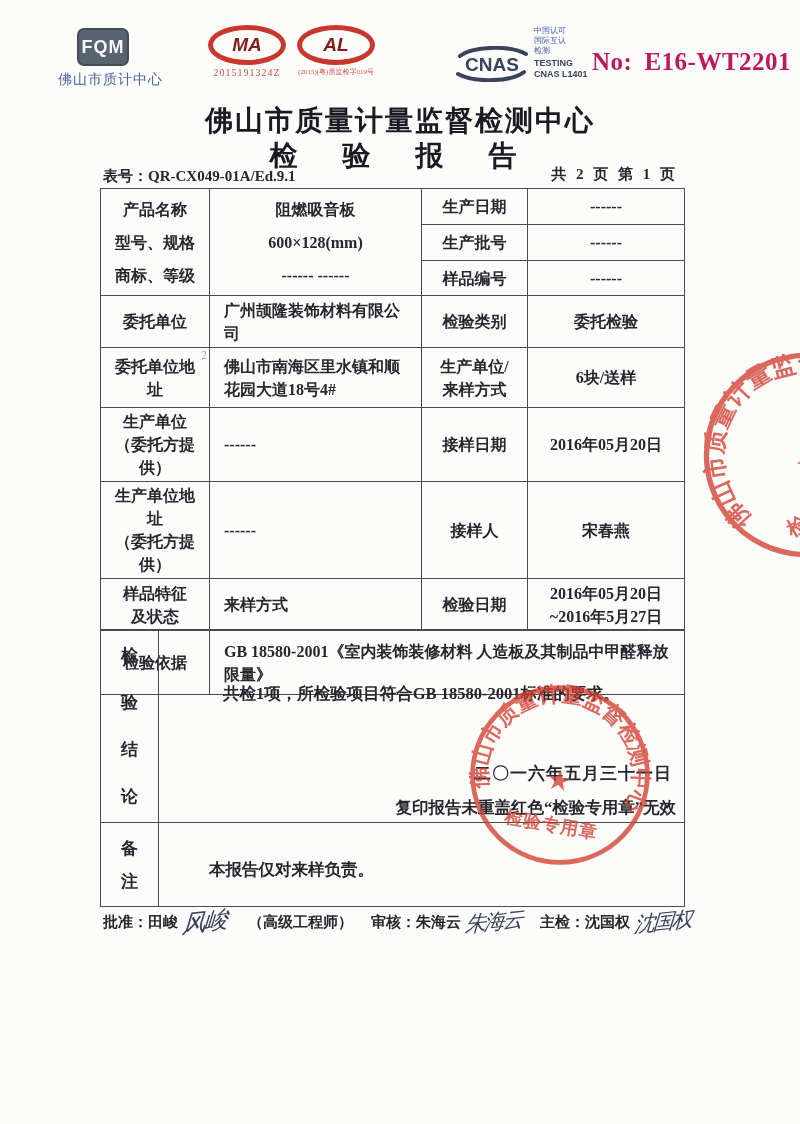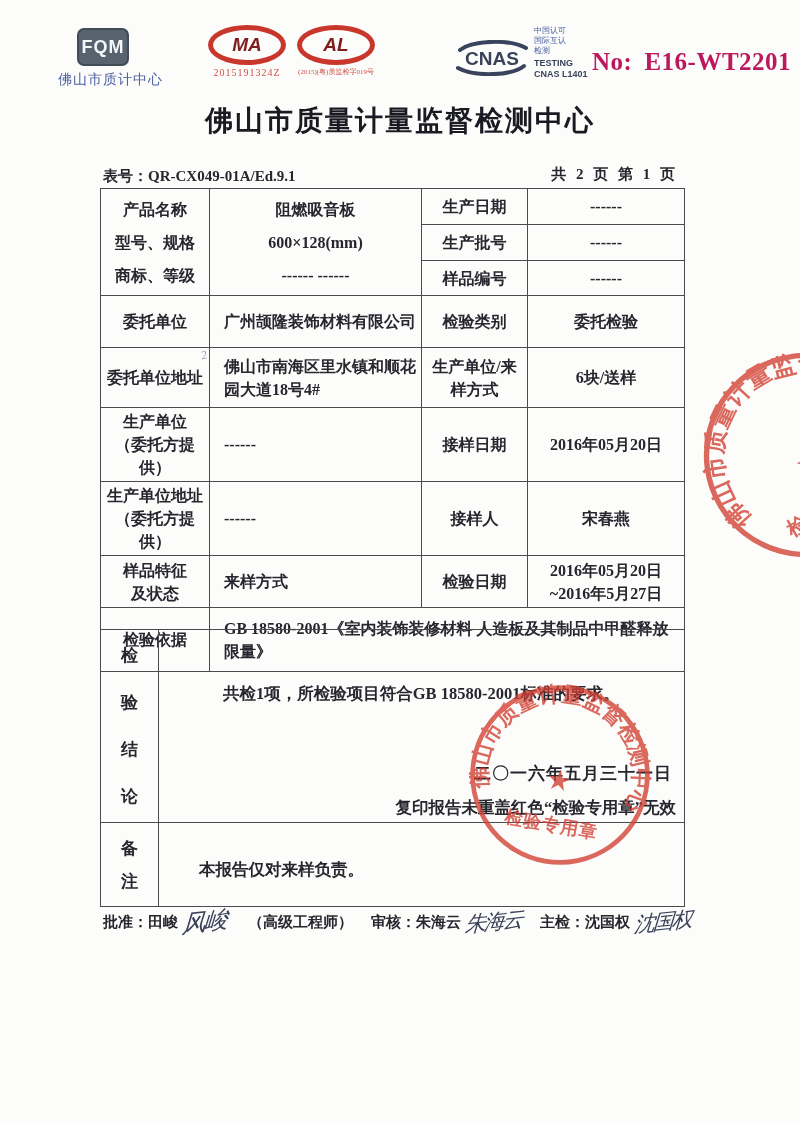--- a/index.html
+++ b/index.html
@@ -23,40 +23,40 @@
   .cma{left:206px;top:25px;width:82px;}
   .cal{left:296px;top:25px;width:80px;}
   .oval{
     width:68px;height:30px;margin:0 auto;border:5px solid #c9372c;border-radius:50%;
     color:#7f1d1d;font-family:"Liberation Sans",sans-serif;font-weight:bold;
     font-size:19px;line-height:30px;font-style:italic;
   }
   .oval-num{margin-top:2px;color:#cf5147;font-size:10px;letter-spacing:1px;white-space:nowrap;}
   .oval-num.small{font-size:7px;letter-spacing:0;}
   .ilac{left:376px;top:18px;width:66px;}
-  .cnas{left:452px;top:40px;width:80px;text-decoration:underline;}
+  .cnas{left:452px;top:46px;width:80px;text-decoration:underline;}
   .cnas-cap{position:absolute;left:534px;top:26px;width:70px;text-align:left;
     font-size:8px;color:#4a5fa0;line-height:10px;white-space:pre-line;}
   .cnas-cap2{position:absolute;left:534px;top:58px;width:80px;text-align:left;
     font-family:"Liberation Sans",sans-serif;font-weight:bold;font-size:9px;color:#39445c;line-height:11px;white-space:pre-line;}
   .report-no{position:absolute;left:592px;top:48px;font-weight:bold;font-size:25px;color:#be185d;letter-spacing:.5px;white-space:nowrap;}
   .report-no .no-val{margin-left:12px;}
   
   .t-org{position:absolute;left:0;top:102px;width:800px;text-align:center;
     font-size:28px;font-weight:bold;color:#1a1b22;letter-spacing:2px;}
   .t-doc{position:absolute;left:0;top:137px;width:800px;text-align:center;
     font-size:28px;font-weight:bold;color:#1a1b22;letter-spacing:14px;word-spacing:10px;}
   .meta-form{position:absolute;left:103px;top:167px;font-size:15px;font-weight:bold;}
   .meta-pages{position:absolute;right:122px;top:165px;font-size:15px;font-weight:bold;letter-spacing:3px;}
   
   table{border-collapse:collapse;table-layout:fixed;}
   td{
     border:1.6px solid #4a4a50;font-size:16px;font-weight:bold;color:#26262e;
     text-align:center;vertical-align:middle;white-space:pre-line;line-height:23px;
-    padding:2px 4px;overflow:hidden;
+    padding:2px 14px;overflow:hidden;
   }
   .t1{position:absolute;left:100px;top:188px;width:584px;}
   .t2{position:absolute;left:100px;top:629px;width:584px;}
   .t1 col.c1{width:109px}.t1 col.c2{width:212px}.t1 col.c3{width:106px}.t1 col.c4{width:157px}
   .t2 col.c1{width:58px}.t2 col.c2{width:526px}
   tr.r36{height:36px}tr.r35{height:35px}tr.r52{height:52px}tr.r60{height:60px}
   tr.r54{height:54px}tr.r56{height:56px}tr.r64{height:64px}
   tr.r190{height:190px}tr.r82{height:82px}
   td.left{text-align:left;padding-left:14px;}
   td.prod{line-height:33px;}
@@ -119,20 +119,21 @@
 国际互认
 检测</div>
   <div class="cnas-cap2">TESTING
 CNAS L1401</div>
 
   <div class="report-no">
     <span>No:</span><span class="no-val">E16-WT2201</span>
   </div>
 
   <div class="t-org">佛山市质量计量监督检测中心</div>
+  <div class="t-doc">检 验 报 告</div>
   <div class="meta-form">表号：QR-CX049-01A/Ed.9.1</div>
   <div class="meta-pages">共 2 页 第 1 页</div>
 
   <table class="t1">
     <colgroup>
         <col class="c1">
         <col class="c2">
         <col class="c3">
         <col class="c4">
       </colgroup>

